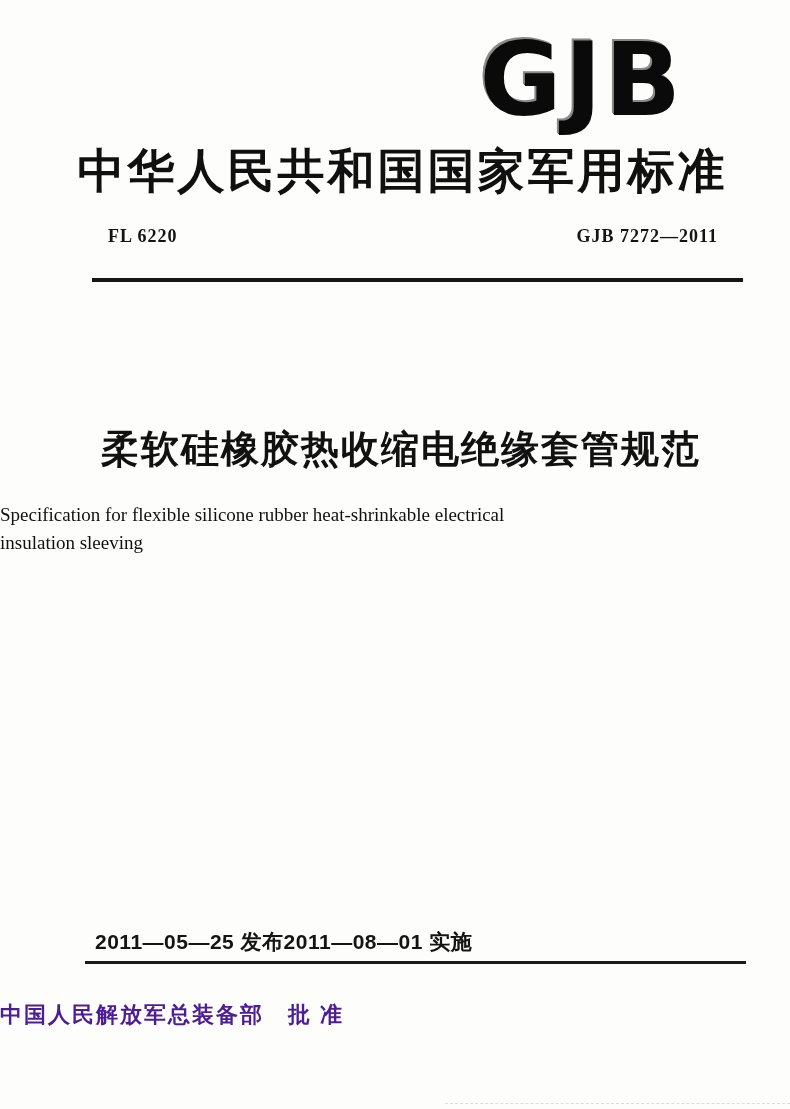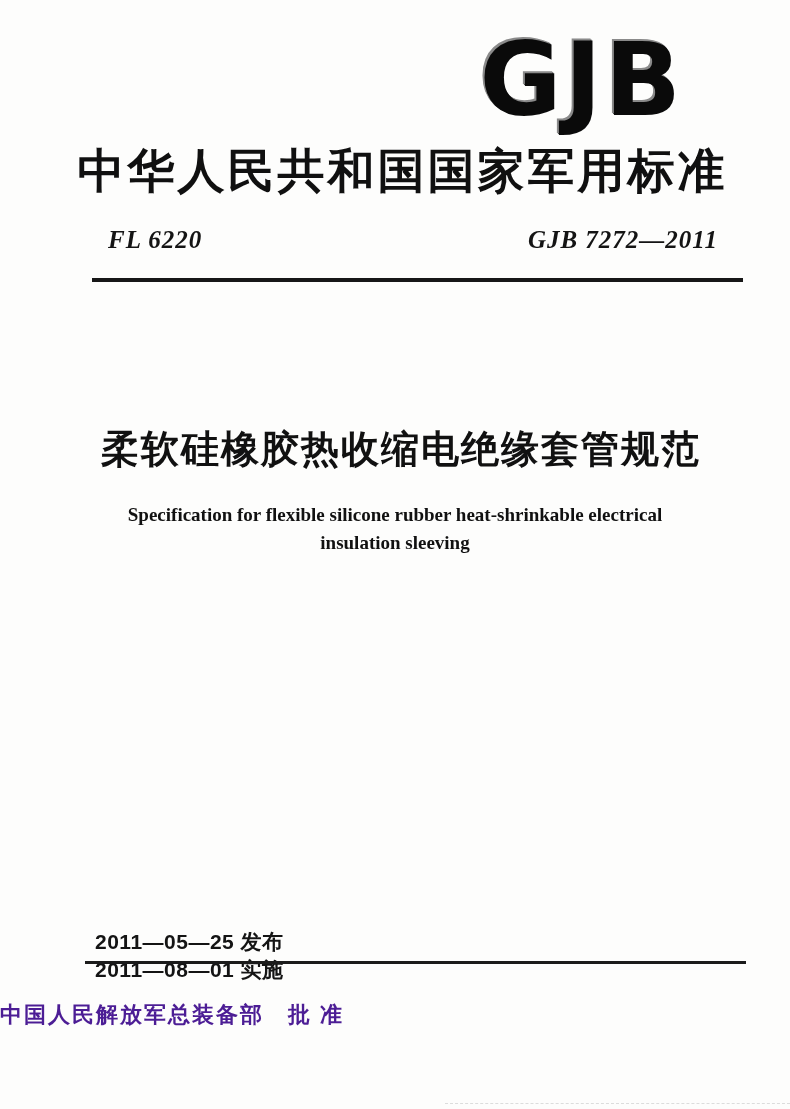--- a/index.html
+++ b/index.html
@@ -49,24 +49,23 @@
   .ref-row {
     position:absolute;
     top:226px;
     left:108px;
     right:72px;
     display:flex;
     justify-content:space-between;
     align-items:center;
     font-family:"Liberation Serif", serif;
     font-weight:bold;
-    font-size:25px;
+    font-size:18px;
     letter-spacing:1px;
     color:#141414;
-    font-style:italic;
   }
 
   .rule-top {
     position:absolute;
     top:278px;
     left:92px;
     right:47px;
     height:4px;
     background:#171717;
   }
@@ -86,43 +85,42 @@
     color:#111;
     margin-left:12px;
   }
 
   
   .title-en {
     position:absolute;
     top:501px;
     left:0;
     right:0;
-    text-align:center;
+    text-align:left;
     font-family:"Liberation Serif", serif;
-    font-weight:bold;
+    font-weight:normal;
     font-size:19px;
     line-height:1.45;
     color:#111;
   }
 
   
   .date-row {
     position:absolute;
     top:928px;
     left:95px;
     right:59px;
     display:flex;
     justify-content:flex-start;
     align-items:baseline;
     font-family:"Liberation Sans", sans-serif;
     font-weight:bold;
     font-size:21px;
     letter-spacing:0.5px;
     color:#141414;
-    flex-direction:column;
   }
 
   .rule-bottom {
     position:absolute;
     top:961px;
     left:85px;
     right:44px;
     height:3px;
     background:#1b1b1b;
   }

